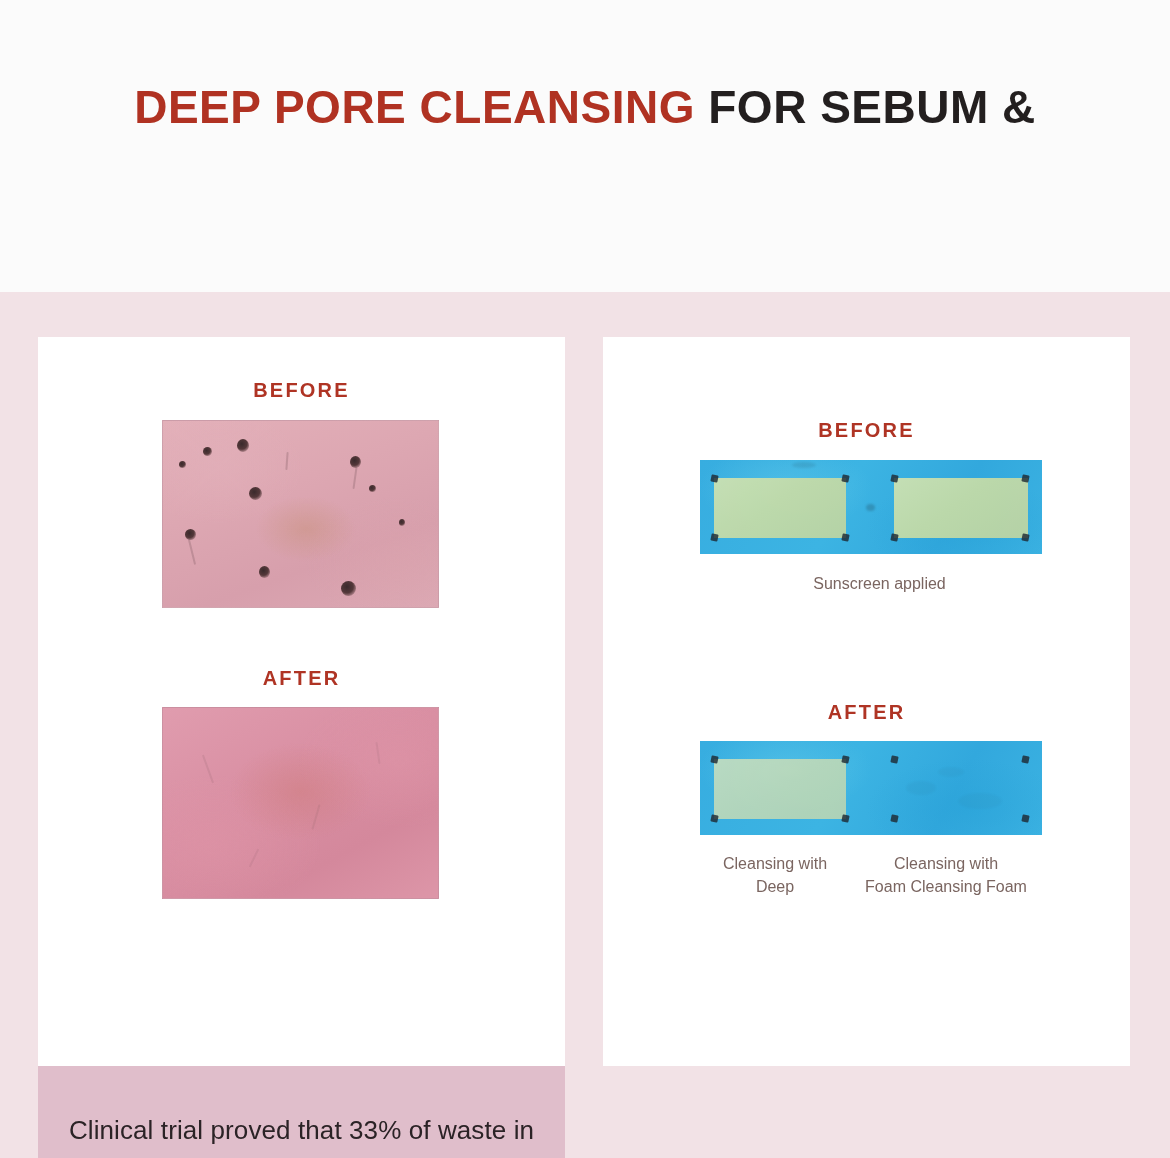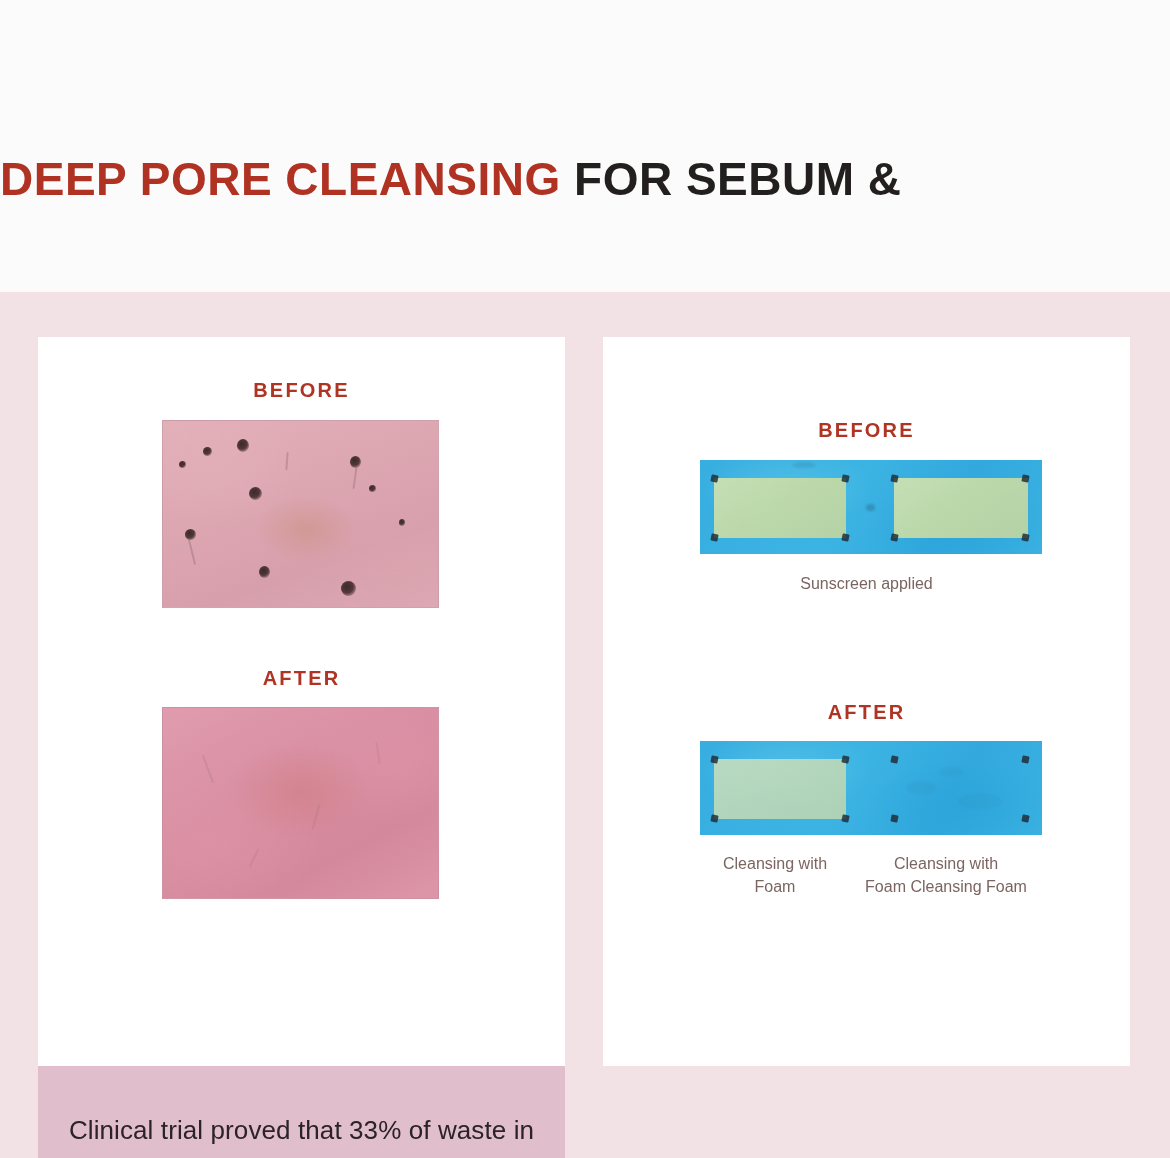--- a/index.html
+++ b/index.html
@@ -24,21 +24,21 @@
 
   
   .header {
     position: absolute;
     left: 0;
     top: 0;
     width: 1170px;
     height: 292px;
     background: #FBFBFB;
     display: flex;
-    flex-direction: row;
+    flex-direction: column;
     align-items: center;
     justify-content: flex-start;
     padding-top: 68px;
     box-sizing: border-box;
   }
   .headline {
     font-family: "Liberation Sans", sans-serif;
     font-weight: bold;
     font-size: 46px;
     line-height: 1.72;
@@ -256,21 +256,21 @@
         <span class="uv-mark" style="left:11px;  top:74px;"></span>
         <span class="uv-mark" style="left:142px; top:74px;"></span>
         <span class="uv-mark" style="left:191px; top:15px;"></span>
         <span class="uv-mark" style="left:322px; top:15px;"></span>
         <span class="uv-mark" style="left:191px; top:74px;"></span>
         <span class="uv-mark" style="left:322px; top:74px;"></span>
         <span class="uv-smudge" style="left:166px; top:44px; width:9px; height:7px;"></span>
         <span class="uv-smudge" style="left:92px;  top:2px;  width:24px; height:6px; opacity:.5;"></span>
       </div>
 
-      <div class="uv-caption" style="position:absolute; left:0; top:236px; width:527px;">Sunscreen applied</div>
+      <div class="uv-caption" style="position:absolute; left:13px; top:236px; width:527px;">Sunscreen applied</div>
 
       <div class="ba-label" style="position:absolute; left:0; top:364px; width:527px;">AFTER</div>
 
       <div class="uv-shot" style="position:absolute; left:97px; top:404px;">
         <span class="uv-patch faded" style="left:14px; top:18px; width:132px; height:60px;"></span>
         <span class="uv-mark" style="left:11px;  top:15px;"></span>
         <span class="uv-mark" style="left:142px; top:15px;"></span>
         <span class="uv-mark" style="left:11px;  top:74px;"></span>
         <span class="uv-mark" style="left:142px; top:74px;"></span>
         <span class="uv-mark" style="left:191px; top:15px;"></span>
@@ -278,21 +278,21 @@
         <span class="uv-mark" style="left:191px; top:74px;"></span>
         <span class="uv-mark" style="left:322px; top:74px;"></span>
         <span class="uv-smudge" style="left:206px; top:40px; width:30px; height:14px; opacity:.18;"></span>
         <span class="uv-smudge" style="left:258px; top:52px; width:44px; height:16px; opacity:.15;"></span>
         <span class="uv-smudge" style="left:238px; top:26px; width:26px; height:10px; opacity:.16;"></span>
       </div>
 
       <div style="position:absolute; left:97px; top:516px; width:342px; display:flex;">
         <div class="uv-caption" style="flex:1;">
           <div>Cleansing with</div>
-          <div>Foam</div>
+          <div>Deep</div>
         </div>
         <div class="uv-caption" style="flex:1.28;">
           <div>Cleansing with</div>
           <div>Foam Cleansing Foam</div>
         </div>
       </div>
 
     </div>
 
   </div>

